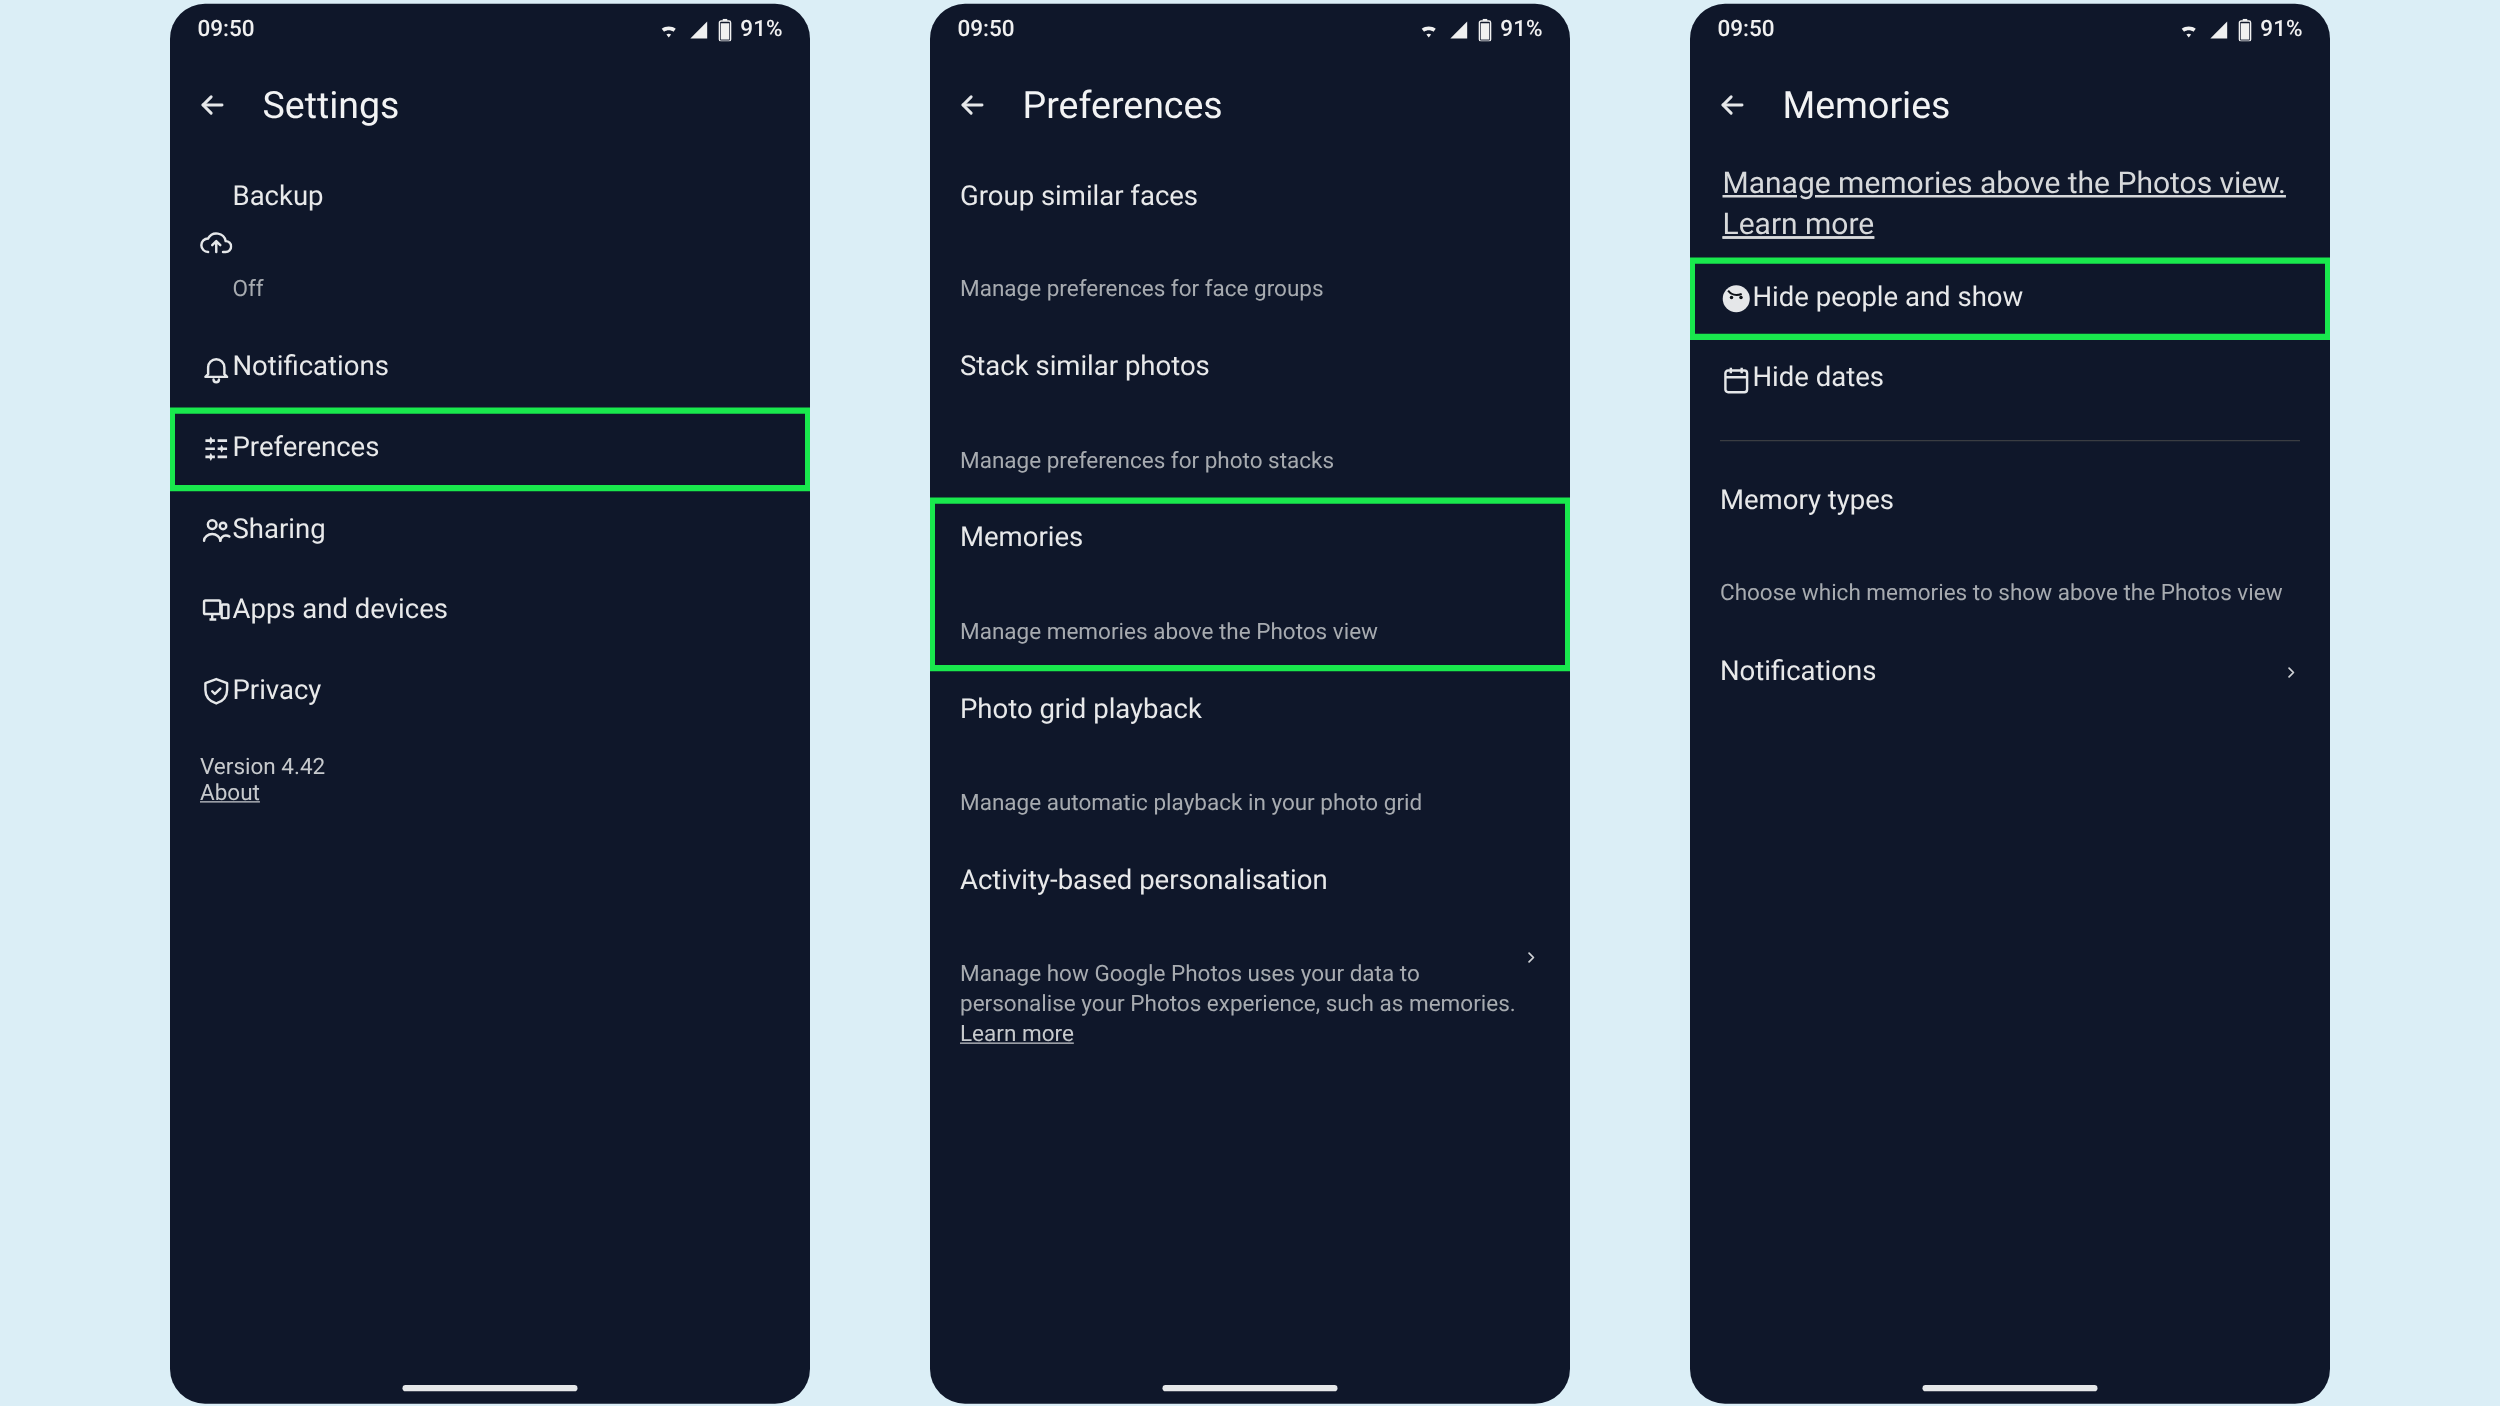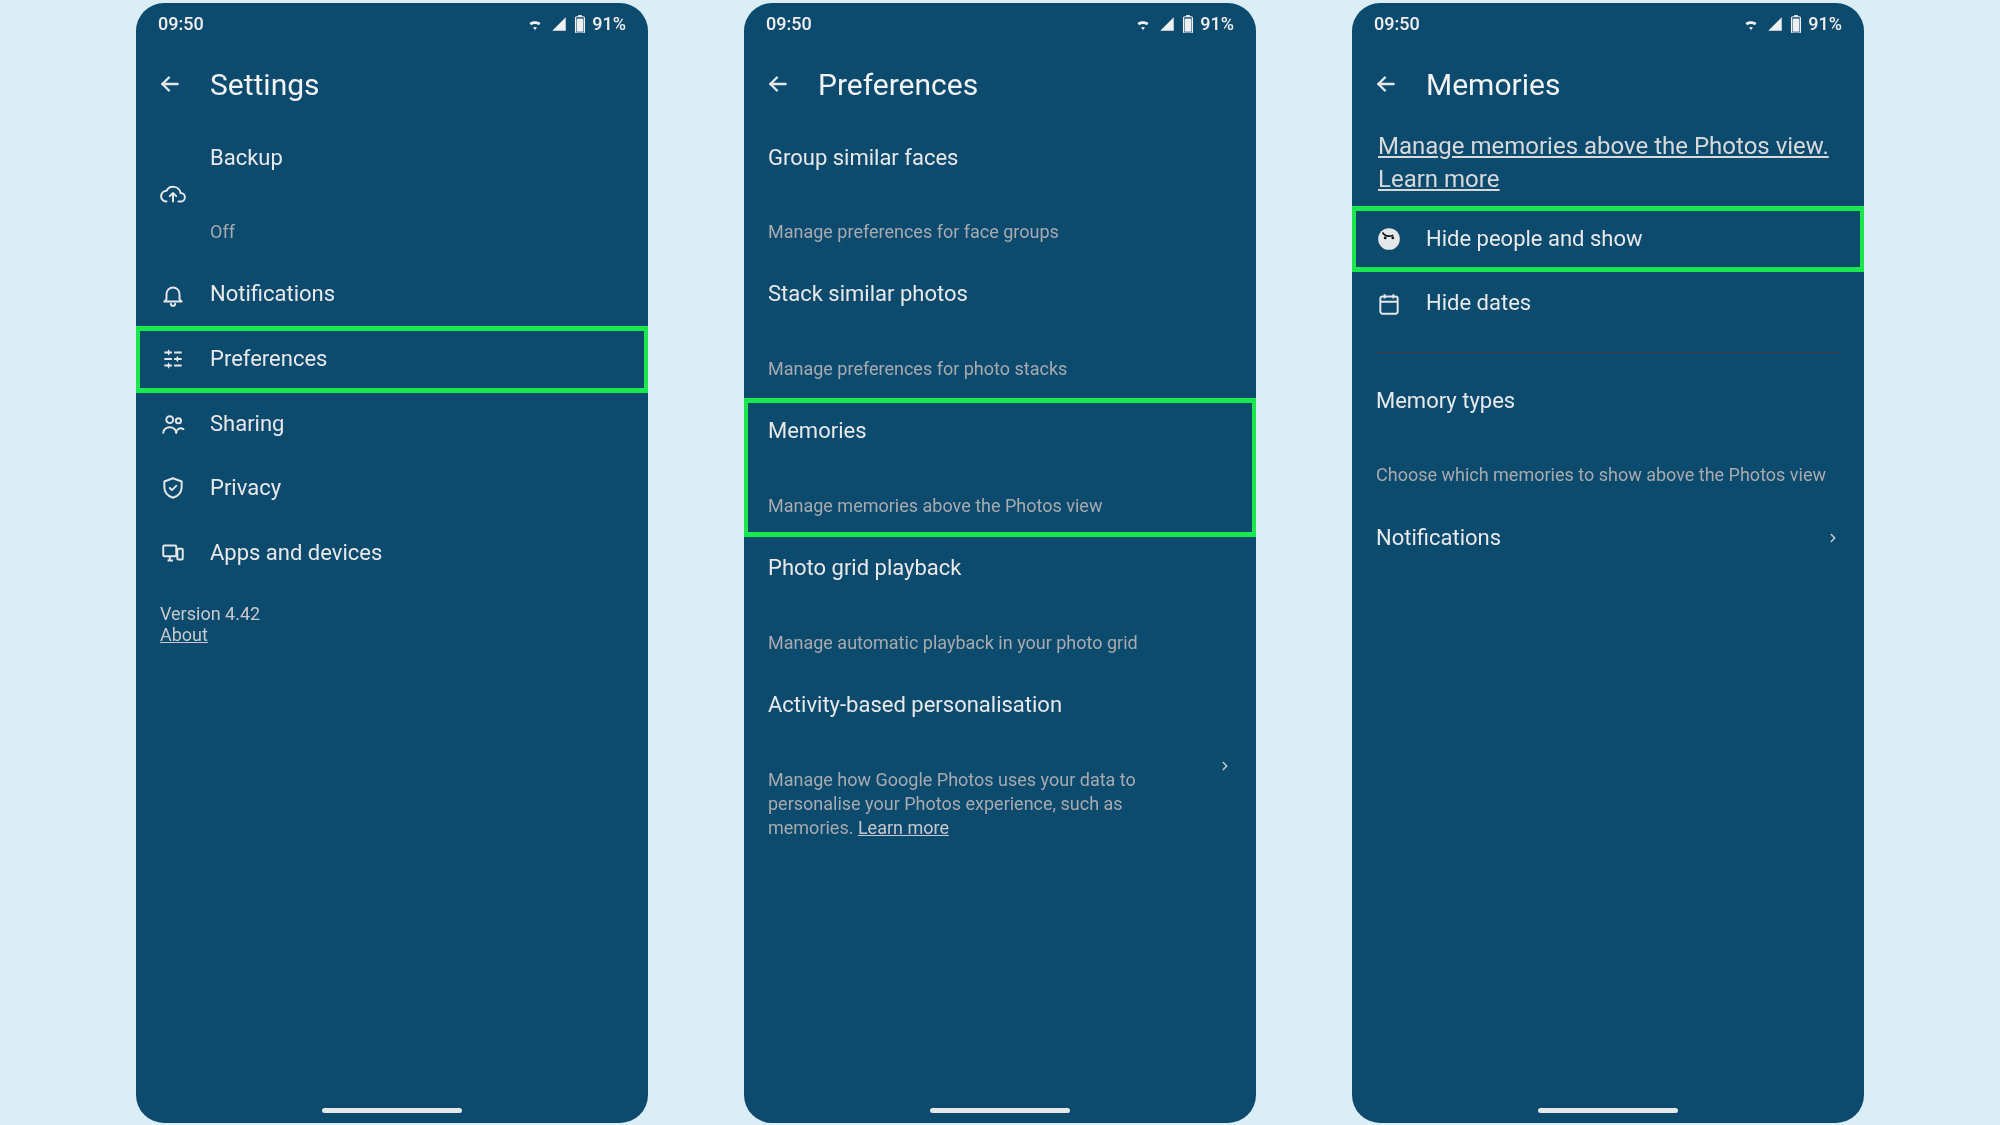--- a/index.html
+++ b/index.html
@@ -10,21 +10,21 @@
     height: 1125px;
     overflow: hidden;
     display: flex;
     justify-content: center;
     align-items: center;
     gap: 96px;
   }
   .phone {
     width: 512px;
     height: 1120px;
-    background: #0c4a6e;
+    background: #0f172a;
     border-radius: 28px;
     overflow: hidden;
     color: #e5e7e9;
     position: relative;
     display: flex;
     flex-direction: column;
   }
   .statusbar {
     height: 42px;
     display: flex;
@@ -45,21 +45,20 @@
   .header .title { font-size: 30px; font-weight: 400; color: #f2f3f4; }
   .icon-btn {
     width: 28px; height: 28px;
     display: flex; align-items: center; justify-content: center;
     color: #e5e7e9;
   }
   .list { padding: 0 0 0 0; }
   .row {
     display: flex;
     align-items: center;
-    gap: 24px;
     padding: 18px 24px;
     position: relative;
   }
   .row .icon-slot { width: 26px; display:flex; align-items:center; justify-content:center; color:#e5e7e9;}
   .row .texts { flex:1; display:flex; flex-direction:column; gap:4px; }
   .row .title { font-size: 22px; color:#e8e9ea; font-weight:400; line-height:1.3;}
   .row .sub { font-size: 18px; color:#a7abb0; line-height:1.35;margin-top:44px;}
   .row.noicon { padding-left: 24px; }
   .row.noicon .texts { margin-left: 0; }
   .highlight {
@@ -178,38 +177,38 @@
             <path d="M15 20c0-2.2 2-4 4-4 1 0 2 .3 2.7.8"></path>
           </svg>
         </div>
         <div class="texts">
       <div class="title">Sharing</div>
         </div>
       </div>
       <div class="row">
         <div class="icon-slot">
           <svg width="26" height="26" viewBox="0 0 24 24" fill="none" stroke="currentColor" stroke-width="1.8" stroke-linejoin="round">
-            <path d="M12 3l8 3v5c0 5-3.5 8.5-8 10-4.5-1.5-8-5-8-10V6l8-3z"></path>
-            <path d="M9 12l2 2 4-4" stroke-linecap="round"></path>
-          </svg>
-        </div>
-        <div class="texts">
-      <div class="title">Privacy</div>
-        </div>
-      </div>
-      <div class="row">
-        <div class="icon-slot">
-          <svg width="26" height="26" viewBox="0 0 24 24" fill="none" stroke="currentColor" stroke-width="1.8" stroke-linejoin="round">
             <rect x="3" y="5" width="12" height="10" rx="1"></rect>
             <path d="M7 19h5M9 15v4"></path>
             <rect x="16" y="8" width="5" height="10" rx="1"></rect>
           </svg>
         </div>
         <div class="texts">
       <div class="title">Apps and devices</div>
+        </div>
+      </div>
+      <div class="row">
+        <div class="icon-slot">
+          <svg width="26" height="26" viewBox="0 0 24 24" fill="none" stroke="currentColor" stroke-width="1.8" stroke-linejoin="round">
+            <path d="M12 3l8 3v5c0 5-3.5 8.5-8 10-4.5-1.5-8-5-8-10V6l8-3z"></path>
+            <path d="M9 12l2 2 4-4" stroke-linecap="round"></path>
+          </svg>
+        </div>
+        <div class="texts">
+      <div class="title">Privacy</div>
         </div>
       </div>
     </div>
     <div class="footer-version">
       <div>Version 4.42</div>
       <a href="#">About</a>
     </div>
     <div class="nav-handle"></div>
   </div>
 <div class="phone" id="phone-1">

